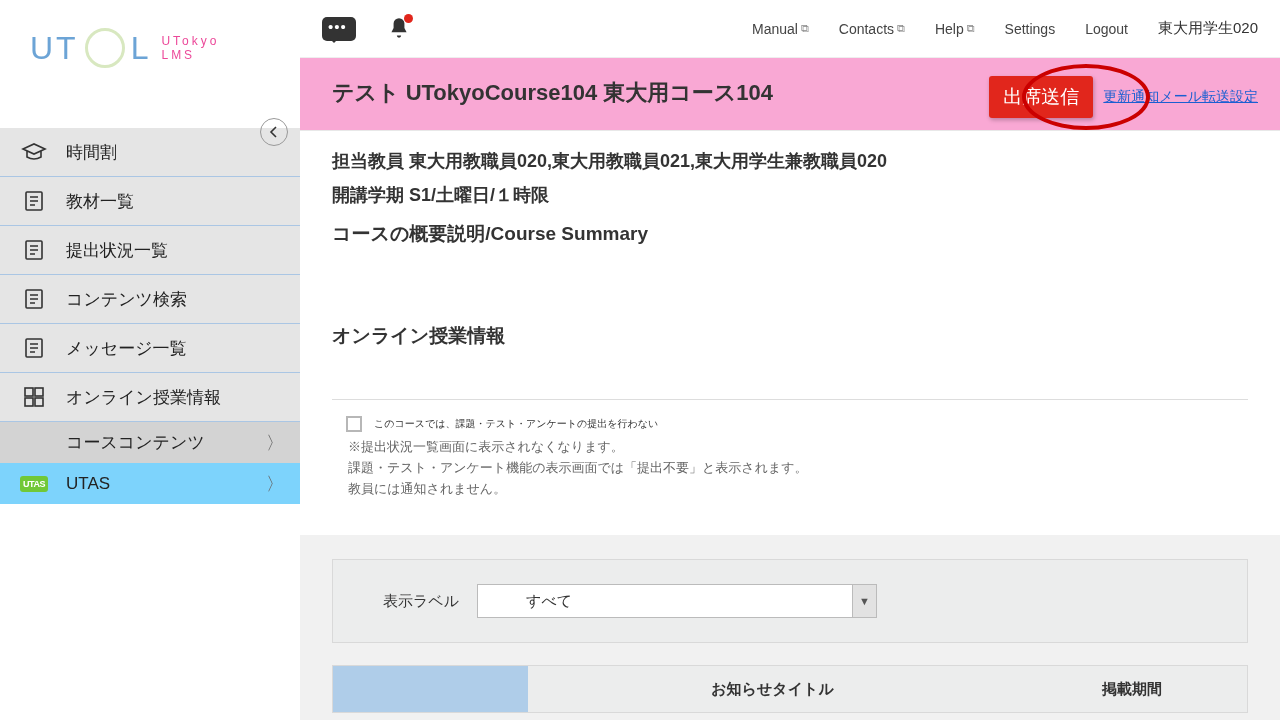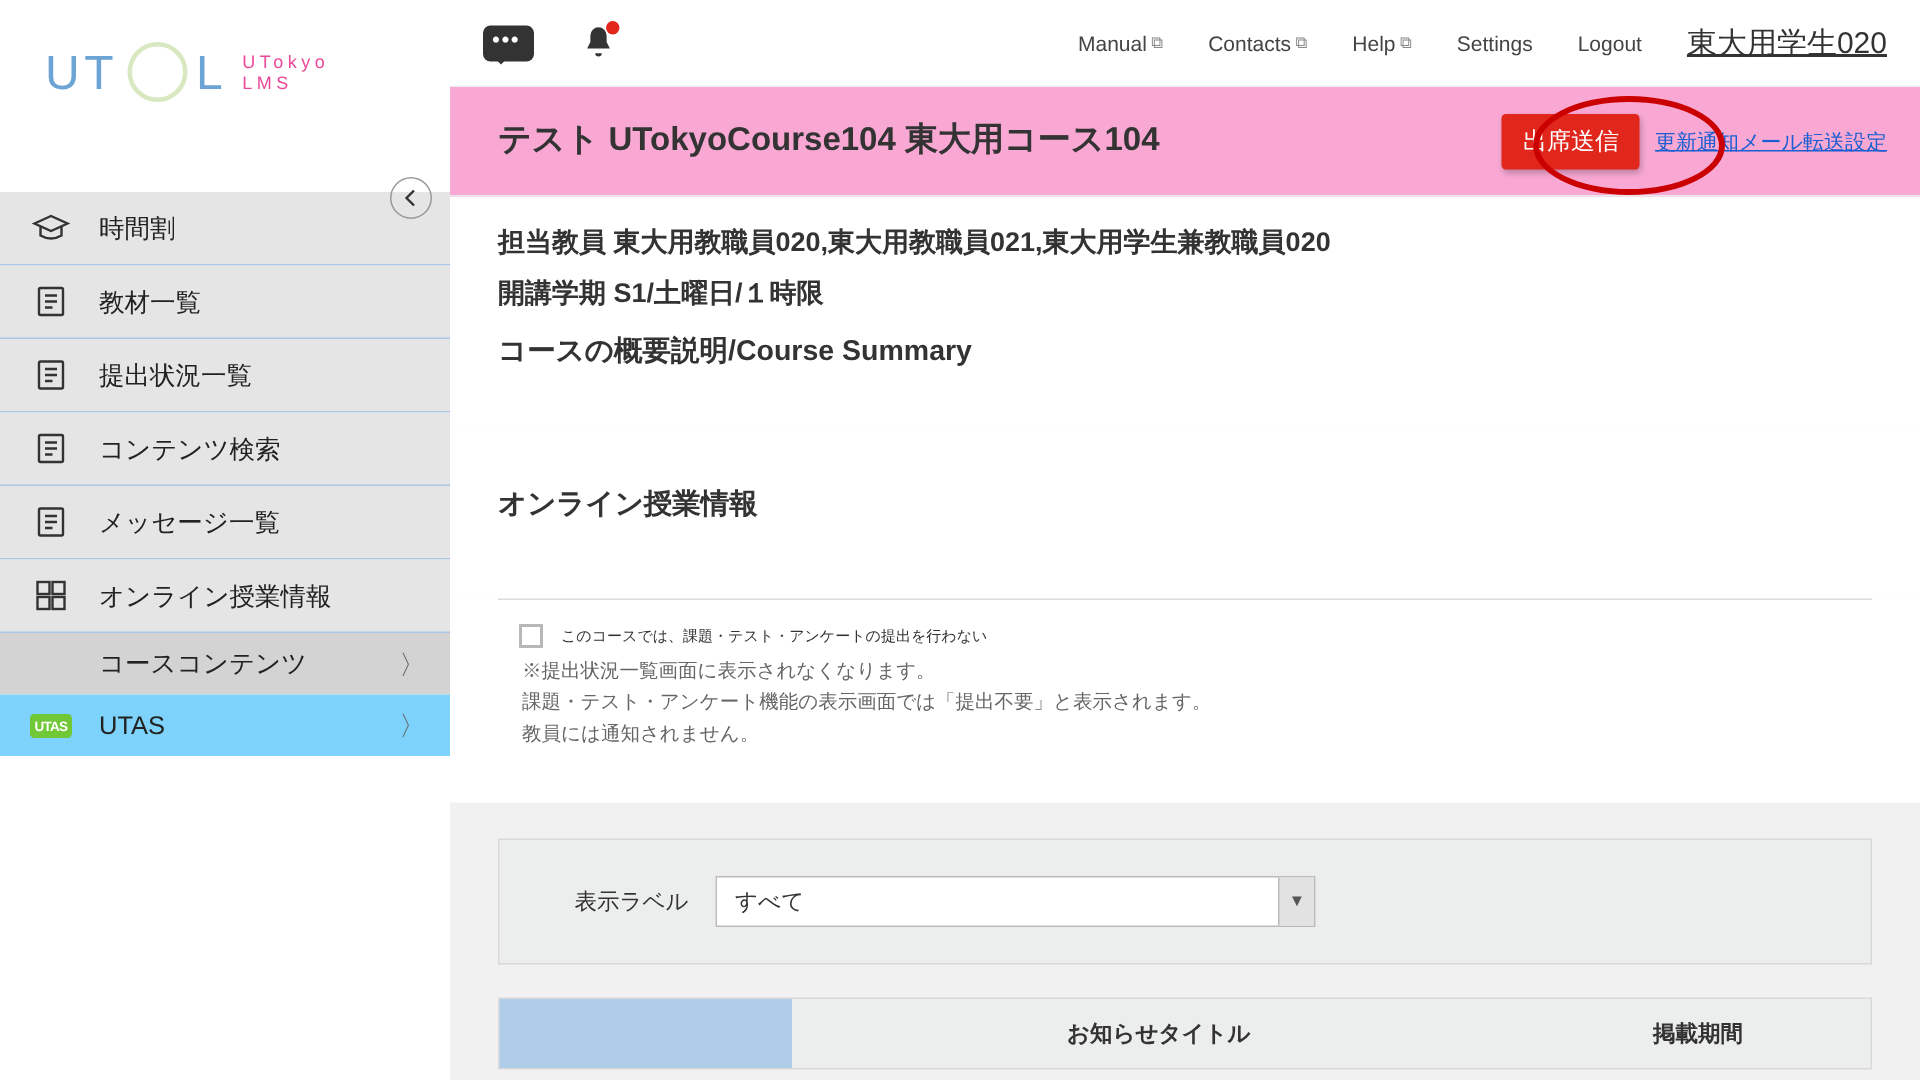--- a/index.html
+++ b/index.html
@@ -25,41 +25,41 @@
   .topbar { height:58px; background:#fff; display:flex; align-items:center; padding:0 22px; gap:30px; border-bottom:1px solid #eee; }
   .topbar .grow { flex:1; }
   .toplink { color:#444; font-size:14px; cursor:pointer; display:flex; align-items:center; gap:3px; }
   .ext-icon { font-size:11px; color:#888; }
   .speech { width:34px; height:24px; background:#333; border-radius:5px; position:relative; }
   .speech:after { content:""; position:absolute; bottom:-7px; left:7px; border:5px solid transparent; border-top-color:#333; }
   .speech .dots{ color:#fff; position:absolute; top:1px; left:6px; font-size:15px; letter-spacing:1px; }
   .bell { width:26px; height:26px; position:relative; }
   .bell svg { width:26px; height:26px; fill:#333; }
   .bell .dot { width:9px; height:9px; background:#e1261c; border-radius:50%; position:absolute; top:-2px; right:-1px; }
-  .username { font-size:20px; color:#333;text-decoration:underline; }
+  .username { font-size:15px; color:#333; }
   
   .content { flex:1; overflow-y:auto; }
   .course-head { background:#f9a8d4; padding:20px 32px 22px; position:relative; border-bottom:1px solid #e8e8e8; }
   .course-title { font-size:22px; font-weight:bold; }
   .actions-row { position:absolute; right:22px; top:18px; display:flex; align-items:center; gap:10px; }
-  .redbtn { background:#e1261c; color:#fff; font-size:16px; padding:8px 14px; border:none; border-radius:3px; cursor:pointer; box-shadow:1px 2px 4px rgba(0,0,0,.25);}
+  .redbtn { background:#e1261c; color:#fff; font-size:19px; padding:8px 14px; border:none; border-radius:3px; cursor:pointer; box-shadow:1px 2px 4px rgba(0,0,0,.25);}
   .bluelink { color:#1a5fd1; text-decoration:underline; font-size:14px; cursor:pointer; }
   .circle-annot { position:absolute; border:4px solid #cb0000; border-radius:50%; width:128px; height:66px; right:130px; top:6px; pointer-events:none; }
   .info-block { background:#fff; padding:18px 32px 40px; }
   .info-line { font-size:18px; font-weight:bold; margin-bottom:10px; }
   .section-hdr { font-size:19px; font-weight:bold; margin-top:14px; }
   .online-block { background:#fff; margin-top:0; padding:22px 32px 50px; }
   .opt-block { background:#fff; padding:0 32px 24px; }
   .opt-inner { border-top:1px solid #ddd; padding:16px 14px 12px; }
   .chk-row { display:flex; align-items:center; gap:12px; font-size:10px; margin-bottom:5px;text-align:center;}
   .fakechk { width:16px; height:16px; border:2px solid #b7b7b7; background:#fff; }
   .note { color:#666; font-size:13px; line-height:1.6; padding-left:2px;}
   .label-panel { margin:24px 32px 0; background:#eceded; border:1px solid #d9d9d9; padding:24px 50px; display:flex; align-items:center; gap:18px; }
   .label-panel label { font-size:15px; }
-  .selectbox { flex:0 0 400px; height:34px; border:1px solid #bbb; background:#fff; display:flex; align-items:center; }
+  .selectbox { flex:0 0 400px; height:34px; border:1px solid #bbb; background:#fff; display:flex; align-items:center;padding-left:36px; }
   .selectbox .val { flex:1; padding:0 12px; font-size:15px; }
   .selectbox .dd { width:24px; height:100%; background:#e2e2e2; border-left:1px solid #bbb; display:flex; align-items:center; justify-content:center; color:#555; font-size:11px; }
   .table-head { margin:22px 32px 0; display:flex; background:#eceded; border:1px solid #d9d9d9; height:48px; align-items:center;}
   .table-head .tab-active { background:#afcde9; height:100%; width:195px; }
   .table-head .th { flex:1; text-align:center; font-size:15px; font-weight:bold; }
   .table-head .th2 { width:230px; text-align:center; font-size:15px; font-weight:bold;}
   
   .stroke-ico { stroke:#333; stroke-width:1.6; fill:none; }
 </style>
 </head>

